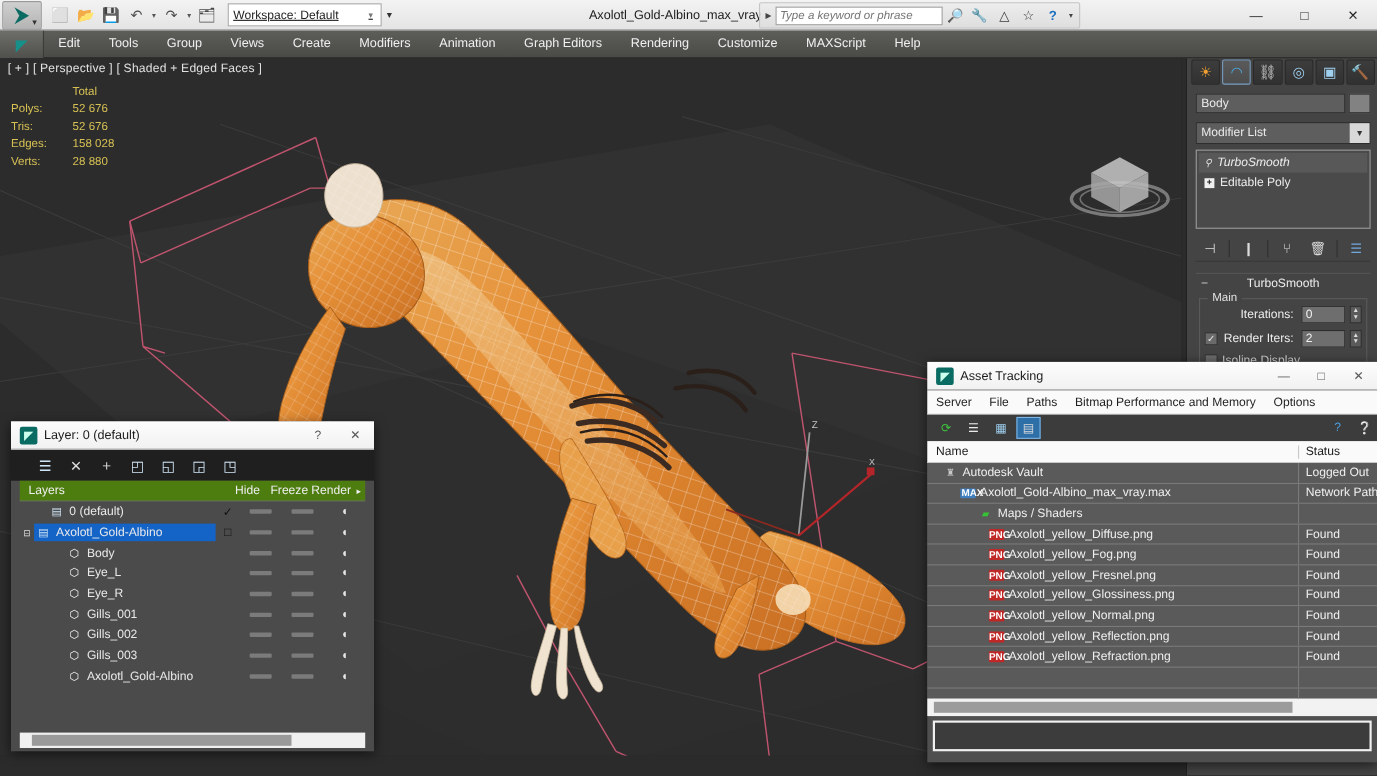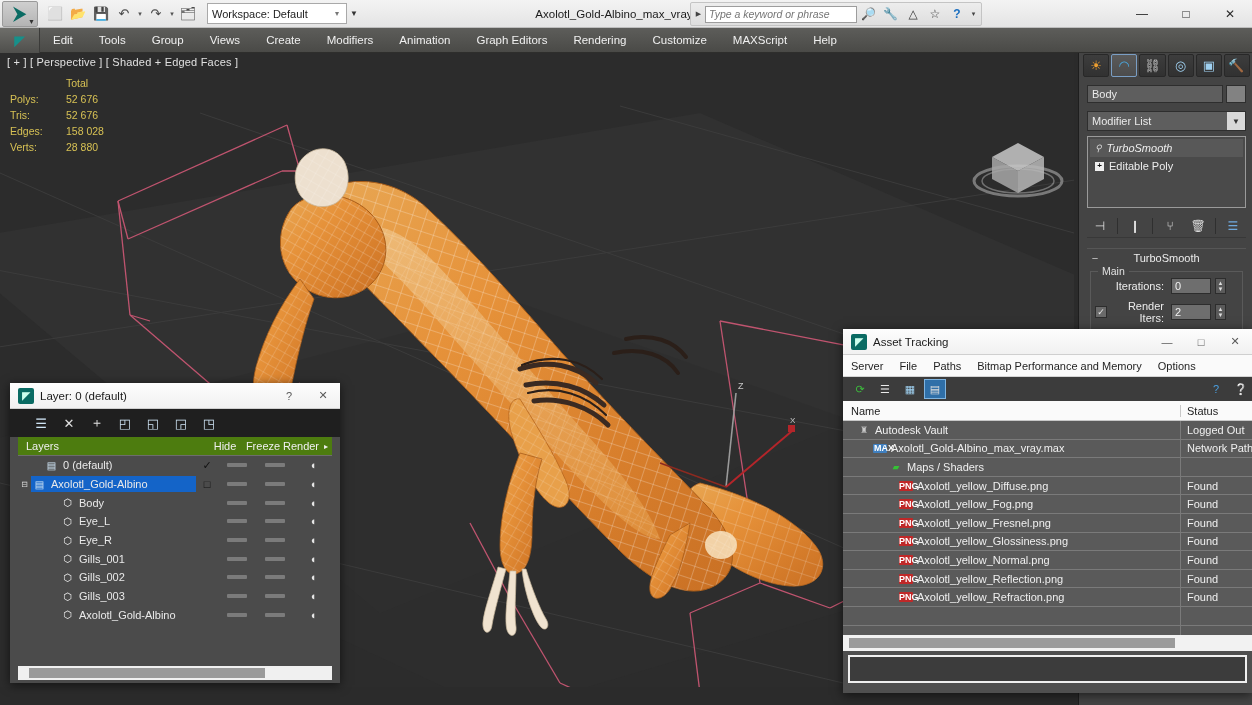--- a/index.html
+++ b/index.html
@@ -32,21 +32,21 @@
   .qat { display:flex; align-items:center; gap:1px; margin-left:6px; }
   .qat .qbtn {
     width:22px; height:22px; display:flex; align-items:center; justify-content:center;
     border-radius:2px; color:#4a4a4a; font-size:13px; line-height:1;
   }
   .qat .tiny { width:8px; font-size:7px; color:#555; display:flex; align-items:center; justify-content:center; }
   .wsbox {
     margin-left:8px; height:21px; min-width:140px;
     background:#fff; border:1px solid #a9a9a9;
     display:flex; align-items:center; padding:0 4px;
-    font-size:11px; color:#1d1d1d;
+    font-size:11px; color:#1d1d1d;text-decoration:underline;
   }
   .wsbox .lbl { flex:1; }
   .wsbox .car { color:#777; font-size:8px; padding:0 3px; }
   .wscaret {
     width:14px; height:21px; display:flex; align-items:center; justify-content:center;
     font-size:8px; color:#333;
   }
   .apptitle {
     position:absolute; left:0; right:0; text-align:center;
     font-size:11.5px; color:#1b1b1b; pointer-events:none;
@@ -164,21 +164,21 @@
   .cp-roll {
     margin:10px 6px 0 8px;
     border-top:1px solid #565656;
   }
   .cp-rollhdr {
     display:flex; align-items:center; height:18px; font-size:11px; color:#ececec;
   }
   .cp-rollhdr .mn { width:16px; text-align:center; color:#ccc; }
   .cp-rollhdr .t { flex:1; text-align:center; padding-right:16px; }
   .cp-group {
-    margin:4px 3px 0 3px; border:1px solid #5a5a5a; padding:6px 16px 5px 4px;
+    margin:4px 3px 0 3px; border:1px solid #5a5a5a; padding:6px 4px 5px 4px;
     position:relative;
   }
   .cp-group .gt {
     position:absolute; top:-7px; left:7px; background:#444; padding:0 4px;
     font-size:10.5px; color:#e0e0e0;
   }
   .cp-field { display:flex; align-items:center; margin-bottom:6px; gap:4px; }
   .cp-field .cb {
     width:12px; height:12px; background:#6a6a6a; border:1px solid #2d2d2d;
     color:#e8e8e8; font-size:9px; line-height:10px; text-align:center;

